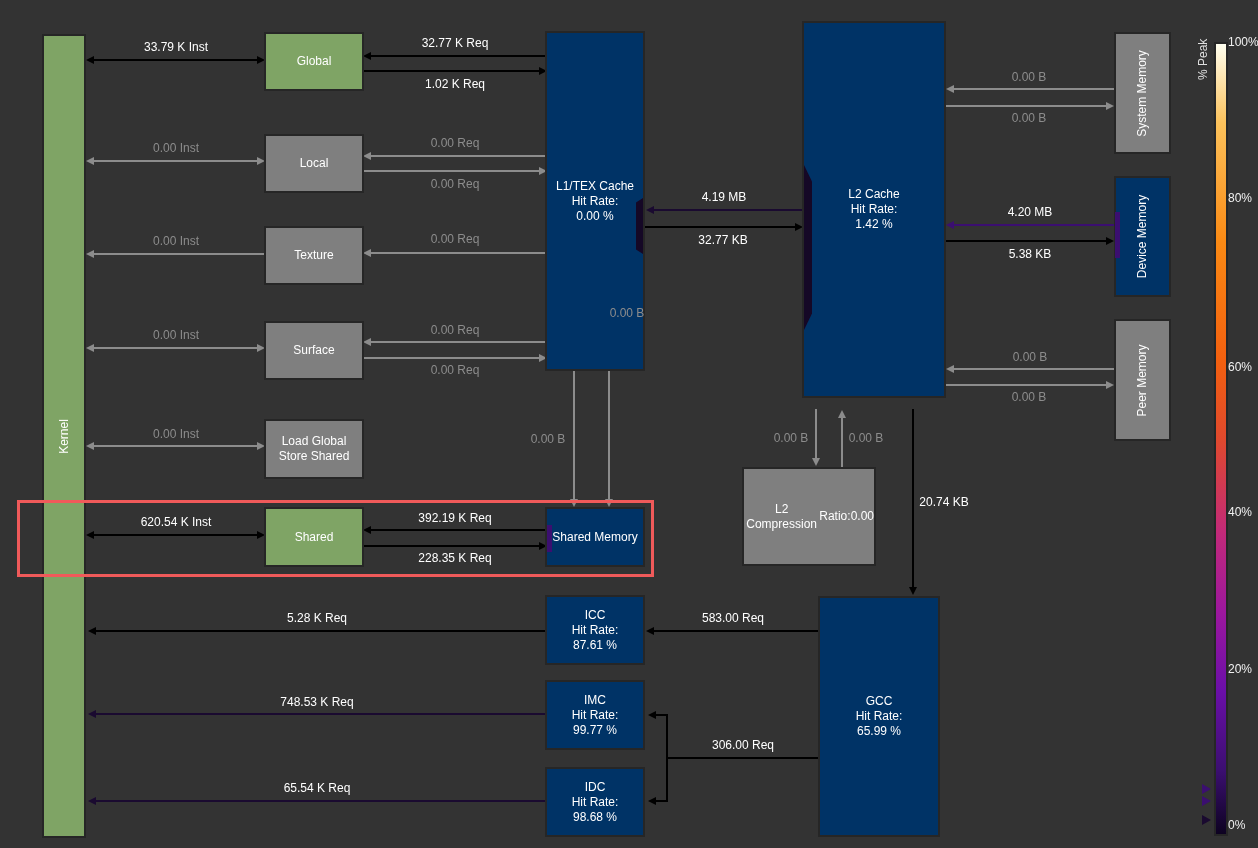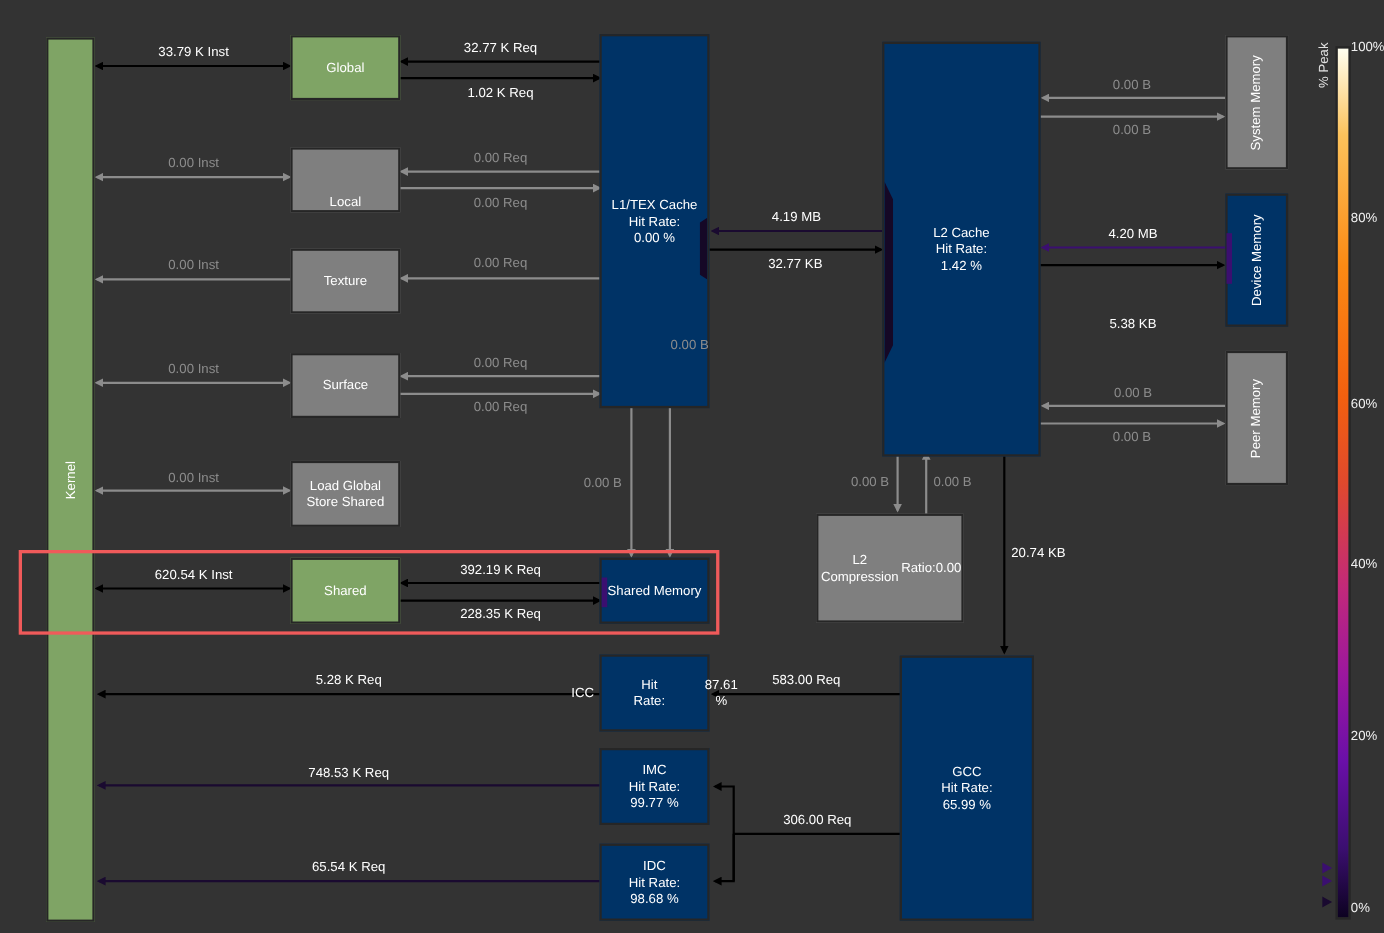--- a/index.html
+++ b/index.html
@@ -87,21 +87,21 @@
   <line x1="546" y1="801" x2="90" y2="801" stroke="#1a0a30" stroke-width="2" marker-end="url(#ad)"></line>
 </svg>
 
 <div class="node green" style="left:42px;top:34px;width:44px;height:804px;">
   <span class="vtext">Kernel</span>
 </div>
 
 <div class="node green" style="left:264px;top:32px;width:100px;height:59px;">
     <span>Global</span>
   </div>
-<div class="node gray" style="left:264px;top:134px;width:100px;height:59px;align-items:flex-end;">
+<div class="node gray" style="left:264px;top:134px;width:100px;height:59px;">
     <span>Local</span>
   </div>
 <div class="node gray" style="left:264px;top:226px;width:100px;height:59px;">
     <span>Texture</span>
   </div>
 <div class="node gray" style="left:264px;top:321px;width:100px;height:59px;">
     <span>Surface</span>
   </div>
 <div class="node gray" style="left:264px;top:419px;width:100px;height:60px;white-space:pre-line;"><span>Load Global
 Store Shared</span></div>
@@ -114,42 +114,42 @@
   <span>Hit Rate:</span>
   <span>0.00 %</span>
 </div>
 <div style="position:absolute;left:636px;top:198px;width:7px;height:56px;background:#150826;clip-path:polygon(100% 0,100% 100%,0 92%,0 8%);"></div>
 
 <div class="node blue" style="left:545px;top:507px;width:100px;height:60px;">
   <span>Shared Memory</span>
 </div>
 <div style="position:absolute;left:547px;top:525px;width:5px;height:27px;background:#3b0f70;"></div>
 
-<div class="node blue" style="left:802px;top:38px;width:144px;height:377px;flex-direction:column;">
+<div class="node blue" style="left:802px;top:21px;width:144px;height:377px;flex-direction:column;">
   <span>L2 Cache</span>
   <span>Hit Rate:</span>
   <span>1.42 %</span>
 </div>
 <div style="position:absolute;left:804px;top:165px;width:8px;height:165px;background:#150826;clip-path:polygon(0 0,100% 10%,100% 90%,0 100%);"></div>
 
 <div class="node gray" style="left:742px;top:467px;width:134px;height:99px;flex-direction:row;">
   <span>L2 Compression</span>
   <span>Ratio:</span>
   <span>0.00</span>
 </div>
 
 <div class="node gray" style="left:1114px;top:32px;width:57px;height:122px;white-space:pre-line;"><span class="vtext">System
 Memory</span></div>
 <div class="node blue" style="left:1114px;top:176px;width:57px;height:121px;white-space:pre-line;"><span class="vtext">Device
 Memory</span></div>
 <div style="position:absolute;left:1115px;top:212px;width:5px;height:46px;background:#3b0f70;"></div>
 <div class="node gray" style="left:1114px;top:319px;width:57px;height:122px;white-space:pre-line;"><span class="vtext">Peer
 Memory</span></div>
 
-<div class="node blue" style="left:545px;top:595px;width:100px;height:70px;flex-direction:row;gap:36px;">
+<div class="node blue" style="left:545px;top:595px;width:100px;height:70px;flex-direction:column;">
   <span>ICC</span>
   <span>Hit Rate:</span>
   <span>87.61 %</span>
 </div>
 <div class="node blue" style="left:545px;top:680px;width:100px;height:70px;flex-direction:column;">
   <span>IMC</span>
   <span>Hit Rate:</span>
   <span>99.77 %</span>
 </div>
 <div class="node blue" style="left:545px;top:767px;width:100px;height:70px;flex-direction:column;align-items:center;">
@@ -178,21 +178,21 @@
 <div class="lbl off" style="left:548px;top:432px;">0.00 B</div>
 <div class="lbl off" style="left:627px;top:306px;">0.00 B</div>
 <div class="lbl on" style="left:176px;top:515px;">620.54 K Inst</div>
 <div class="lbl on" style="left:455px;top:511px;">392.19 K Req</div>
 <div class="lbl on" style="left:455px;top:551px;">228.35 K Req</div>
 <div class="lbl on" style="left:724px;top:190px;">4.19 MB</div>
 <div class="lbl on" style="left:723px;top:233px;">32.77 KB</div>
 <div class="lbl off" style="left:1029px;top:70px;">0.00 B</div>
 <div class="lbl off" style="left:1029px;top:111px;">0.00 B</div>
 <div class="lbl on" style="left:1030px;top:205px;">4.20 MB</div>
-<div class="lbl on" style="left:1030px;top:247px;margin-top:40px;">5.38 KB</div>
+<div class="lbl on" style="left:1030px;top:247px;">5.38 KB</div>
 <div class="lbl off" style="left:1030px;top:350px;">0.00 B</div>
 <div class="lbl off" style="left:1029px;top:390px;">0.00 B</div>
 <div class="lbl off" style="left:791px;top:431px;">0.00 B</div>
 <div class="lbl off" style="left:866px;top:431px;">0.00 B</div>
 <div class="lbl on" style="left:944px;top:495px;">20.74 KB</div>
 <div class="lbl on" style="left:317px;top:611px;">5.28 K Req</div>
 <div class="lbl on" style="left:733px;top:611px;">583.00 Req</div>
 <div class="lbl on" style="left:317px;top:695px;">748.53 K Req</div>
 <div class="lbl on" style="left:743px;top:738px;">306.00 Req</div>
 <div class="lbl on" style="left:317px;top:781px;">65.54 K Req</div>

